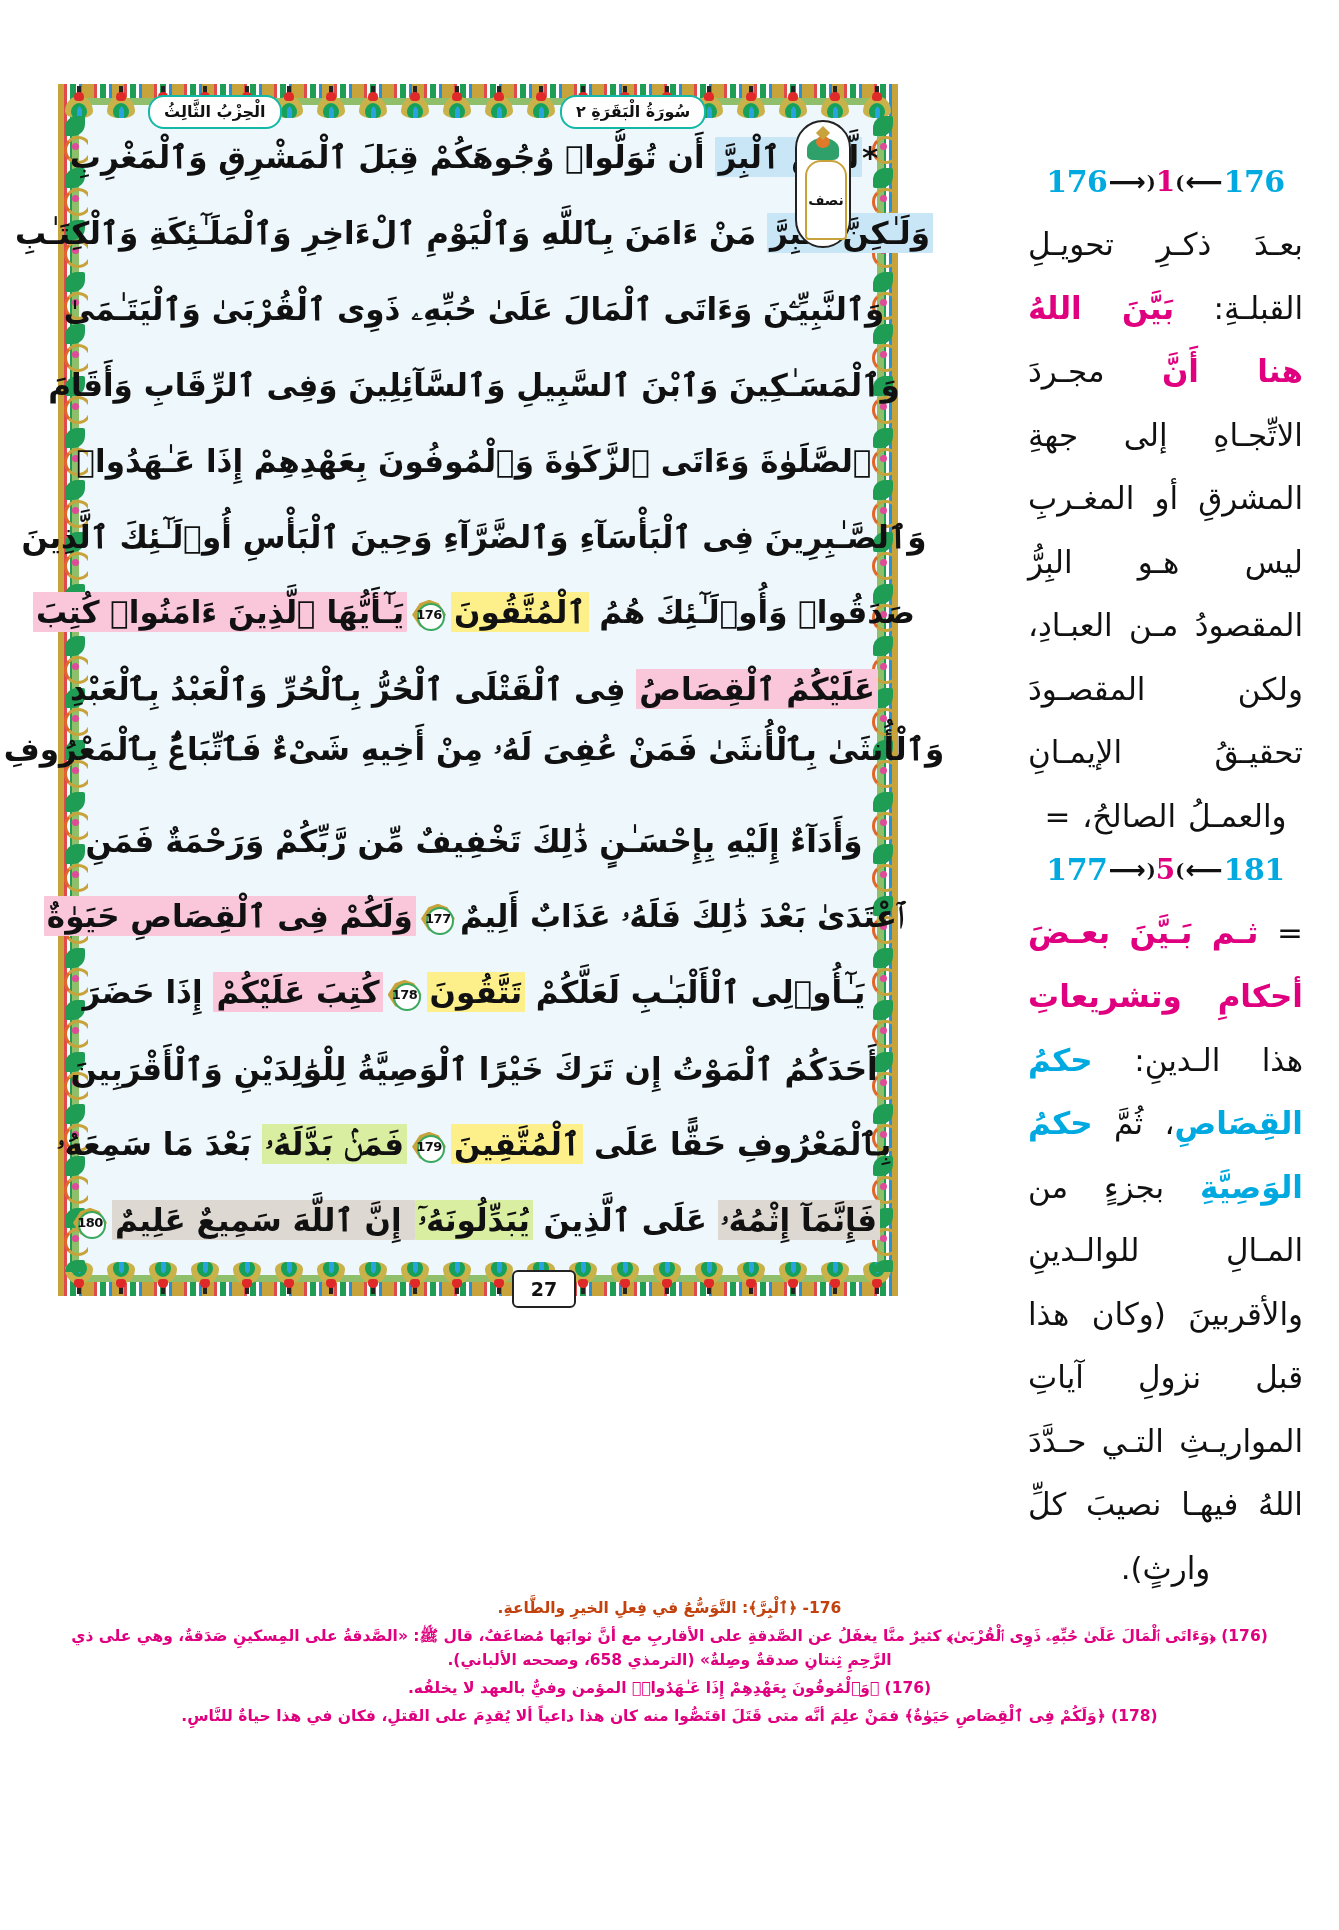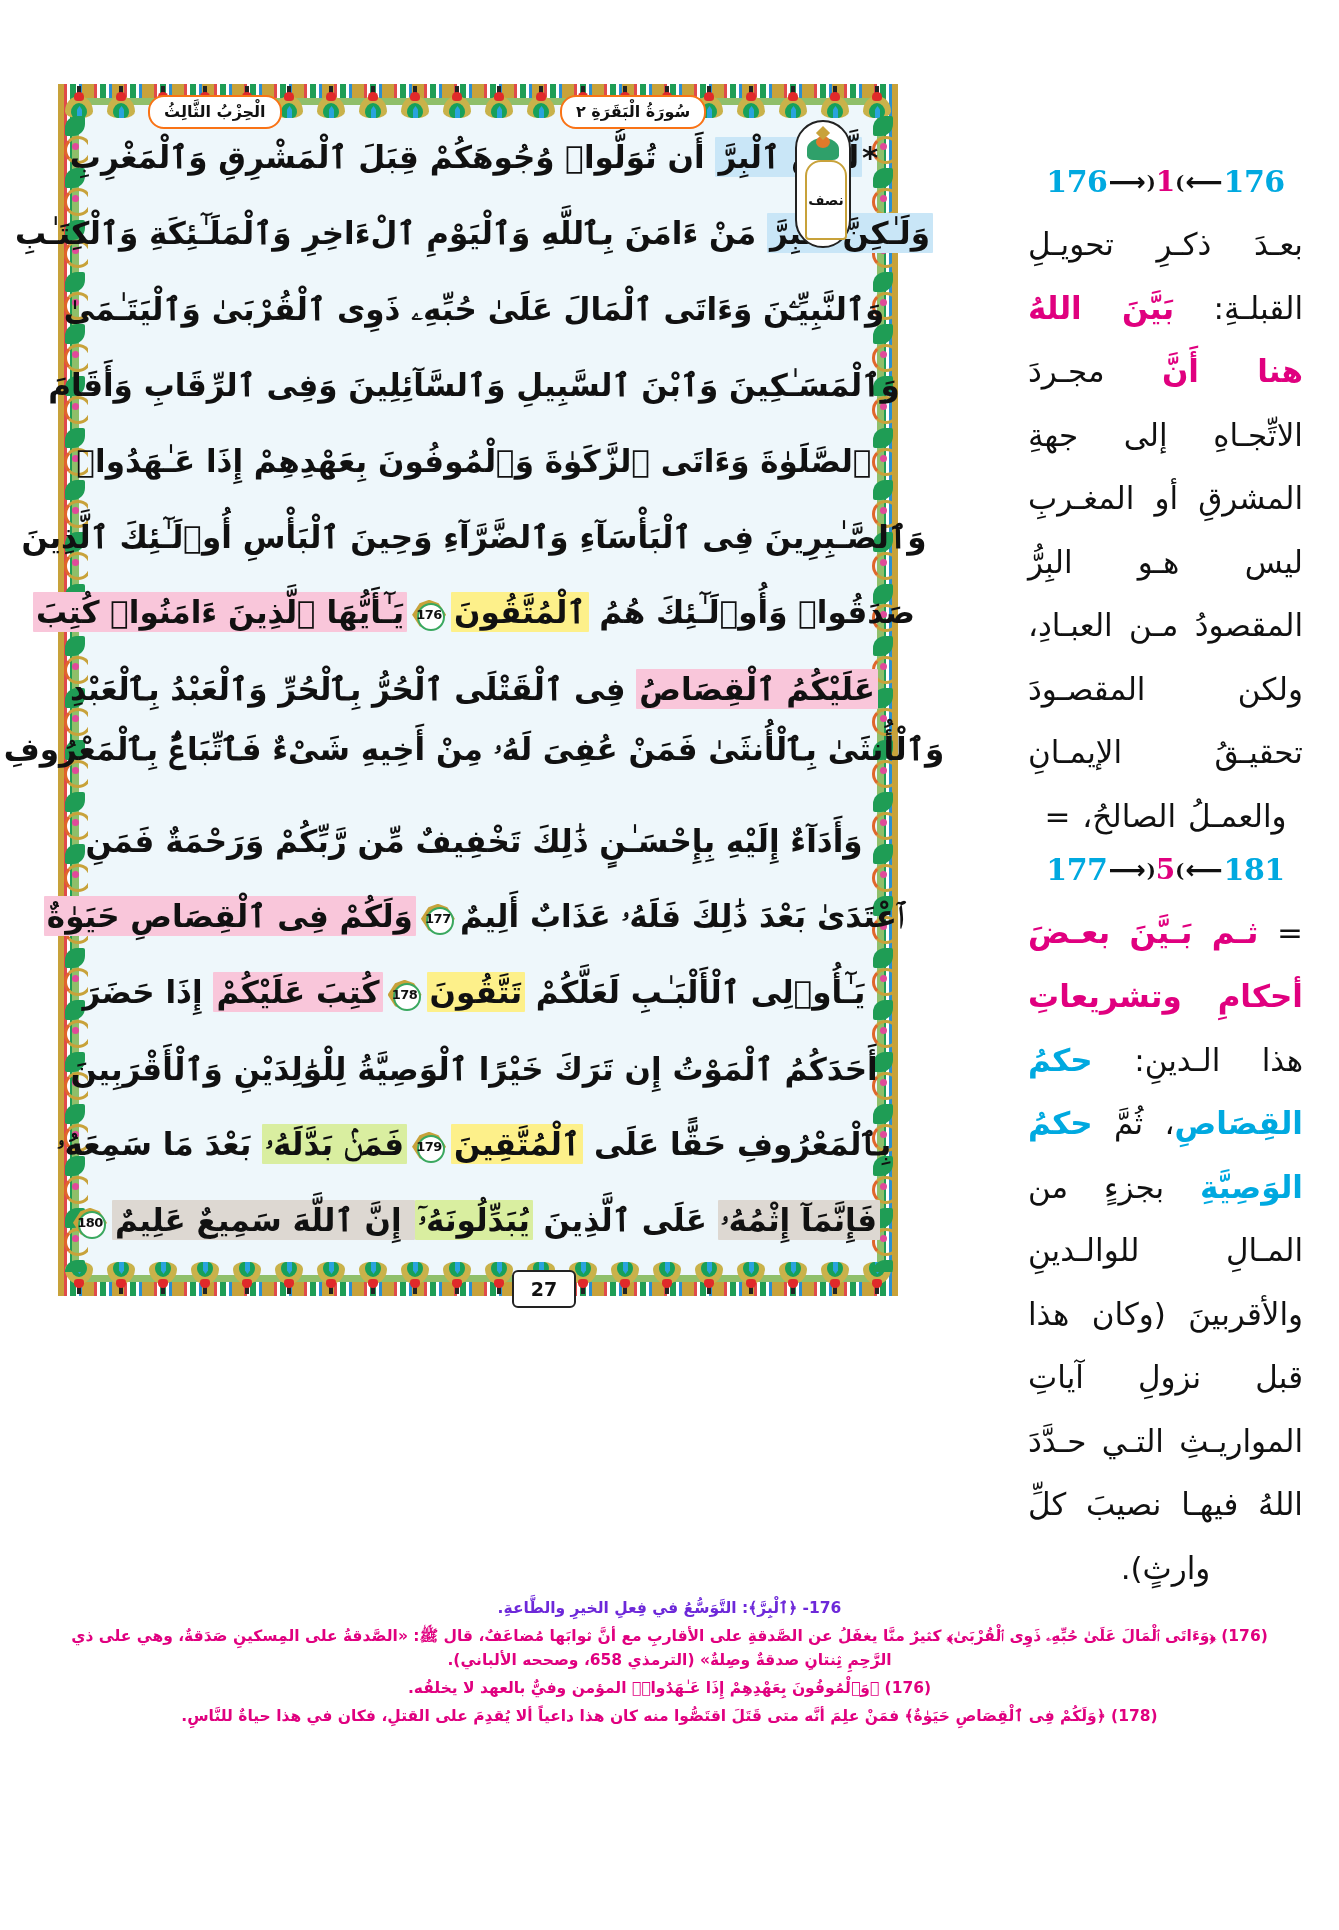--- a/index.html
+++ b/index.html
@@ -150,21 +150,21 @@
     width: 7px; height: 7px;
     background: #e04a9a;
     border-radius: 50%;
   }
 
   
   .hdr-pill {
     position: absolute;
     height: 32px;
     background: #ffffff;
-    border: 2px solid #f97316;
+    border: 2px solid #14b8a6;
     border-radius: 16px;
     display: flex;
     align-items: center;
     justify-content: center;
     padding: 15px 14px;
     z-index: 30;
     box-sizing: border-box;
   }
   .hdr-pill span {
     font-family: "DejaVu Sans", sans-serif;
@@ -416,21 +416,21 @@
   .fn {
     font-family: "DejaVu Sans", "Liberation Sans", sans-serif;
     font-size: 15.5px;
     line-height: 1.55;
     color: #e0007f;
     font-weight: 700;
     direction: rtl;
     margin-bottom: 4px;
     text-align: center;
   }
-  .fn .cyanfn { color: #6d28d9; }
+  .fn .cyanfn { color: #c2410c; }
 </style>
 </head>
 <body>
 
 <div id="page">
 
   <div class="ornate-frame"></div>
   <div class="ornate-inner"></div>
 
   <div class="crown-band" id="crown-top">

